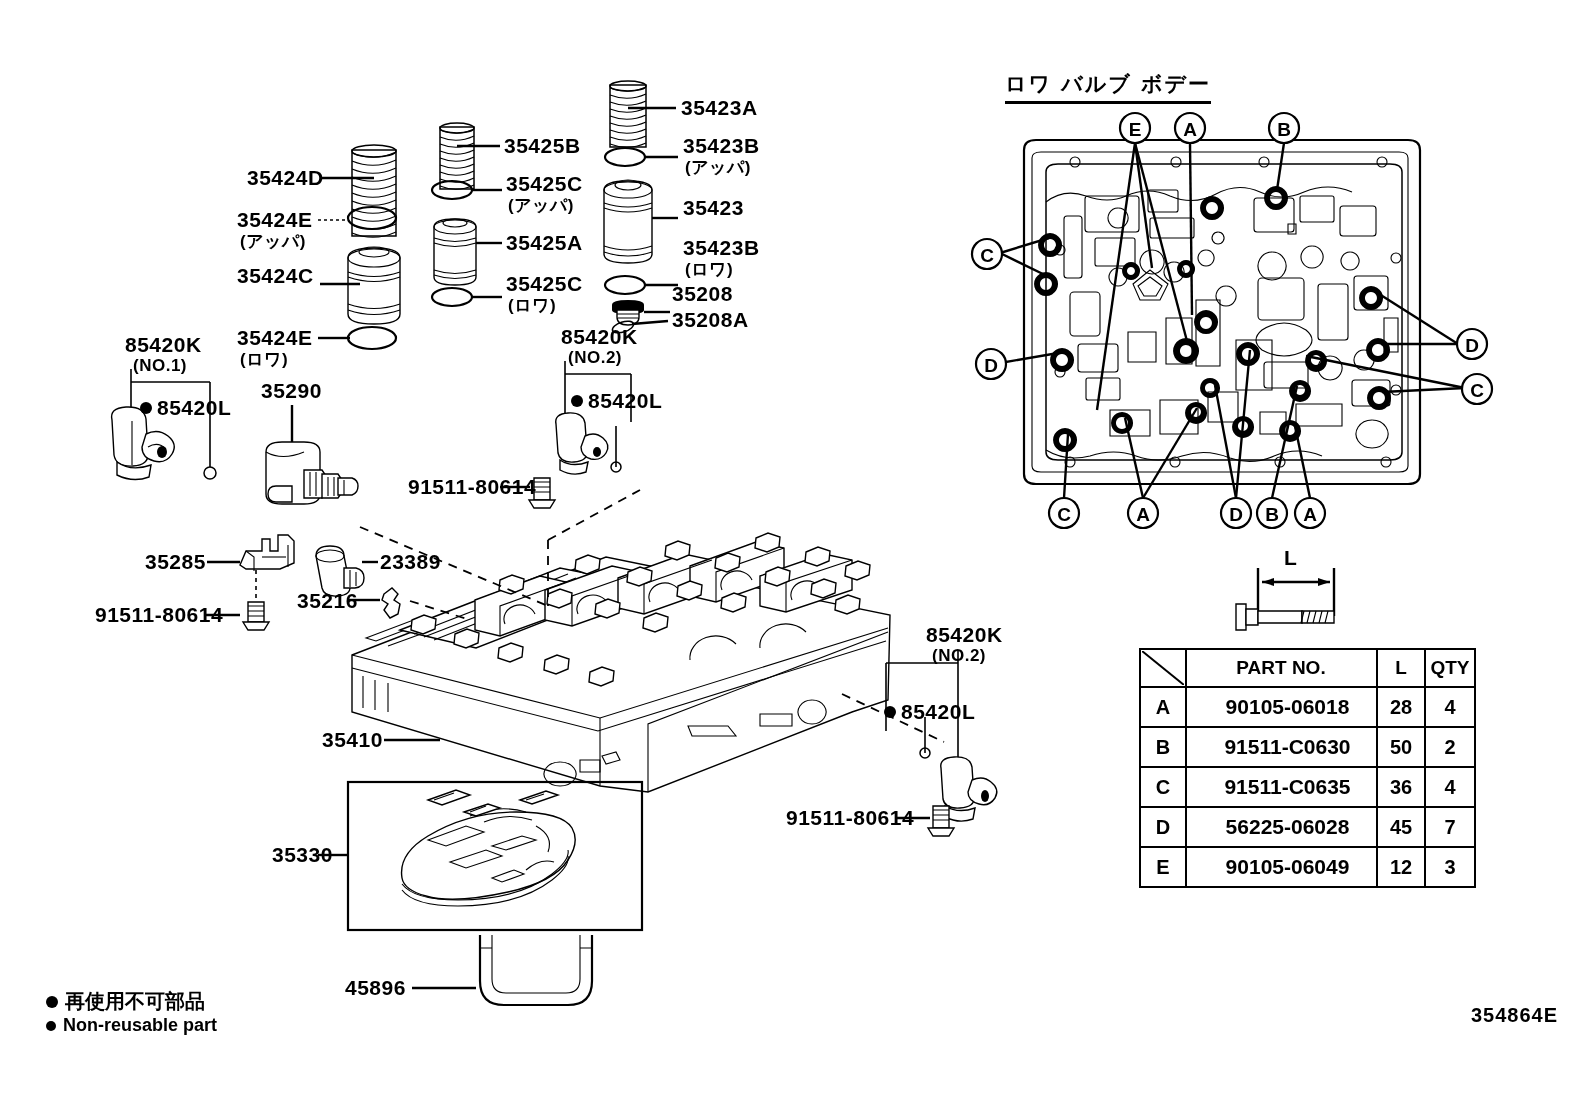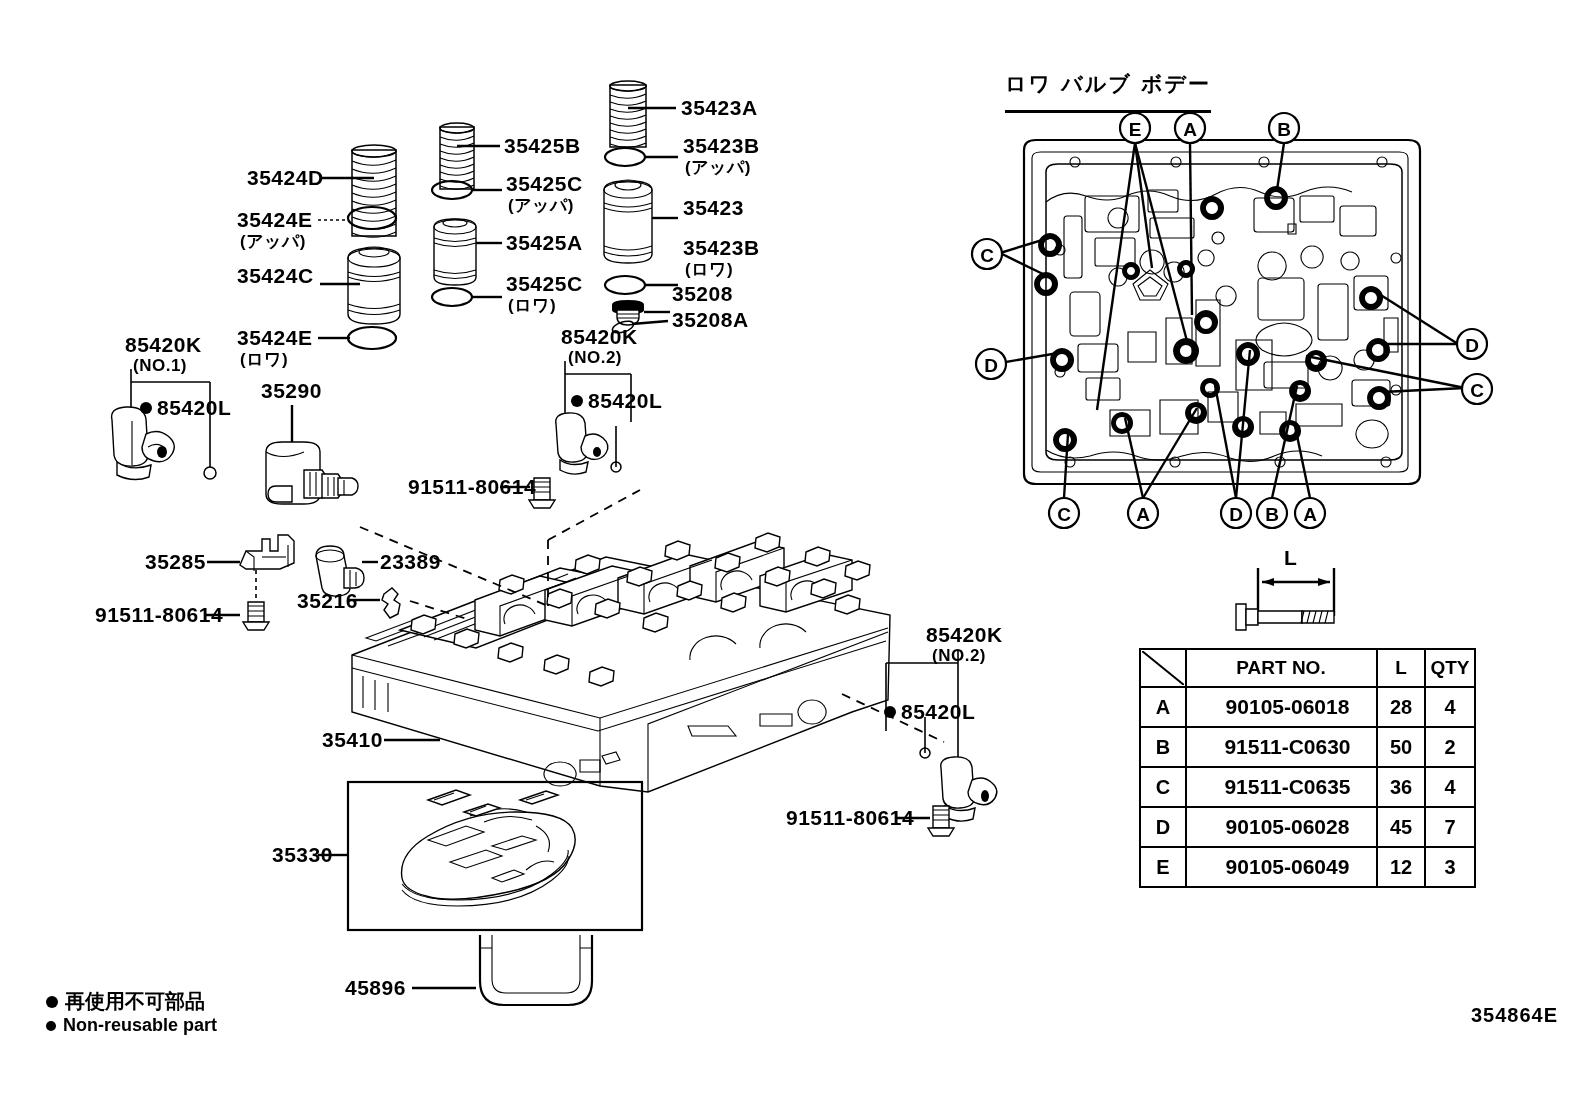--- a/index.html
+++ b/index.html
@@ -31,21 +31,21 @@
   #bolttbl td{font-size:20px;height:36px;}
   .c-key{width:42px;}
   .c-pn{width:175px;text-align:right;padding-left:13px!important;font-size:21px!important;}
   .c-l{width:44px;}
   .c-q{width:46px;}
   .code{position:absolute;right:34px;top:1004px;font-size:20px;font-weight:bold;letter-spacing:1px;}
   .legend{position:absolute;left:46px;}
   .legend div{display:flex;align-items:center;gap:7px;font-weight:bold;}
   .dot{width:12px;height:12px;border-radius:50%;background:#000;display:inline-block;flex:none;}
   .vbtitle{position:absolute;left:1005px;top:70px;font-size:21px;font-weight:bold;
-       border-bottom:3px solid #000;padding-bottom:12px;letter-spacing:2px;}
+       border-bottom:3px solid #000;padding-bottom:3px;letter-spacing:2px;}
 </style>
 </head>
 <body>
 
 <div id="stage">
 
 <svg width="1592" height="1099" viewBox="0 0 1592 1099">
 
   <g>
     <path class="nf1" d="M352 150 h44 v86 h-44 z" fill="#fff"></path>
@@ -649,21 +649,21 @@
           <td class="c-q">2</td>
         </tr>
     <tr>
           <td class="c-key">C</td>
           <td class="c-pn">91511-C0635</td>
           <td class="c-l">36</td>
           <td class="c-q">4</td>
         </tr>
     <tr>
           <td class="c-key">D</td>
-          <td class="c-pn">90105-06028</td>
+          <td class="c-pn">56225-06028</td>
           <td class="c-l">45</td>
           <td class="c-q">7</td>
         </tr>
     <tr>
           <td class="c-key">E</td>
           <td class="c-pn">90105-06049</td>
           <td class="c-l">12</td>
           <td class="c-q">3</td>
         </tr>
   </tbody>

